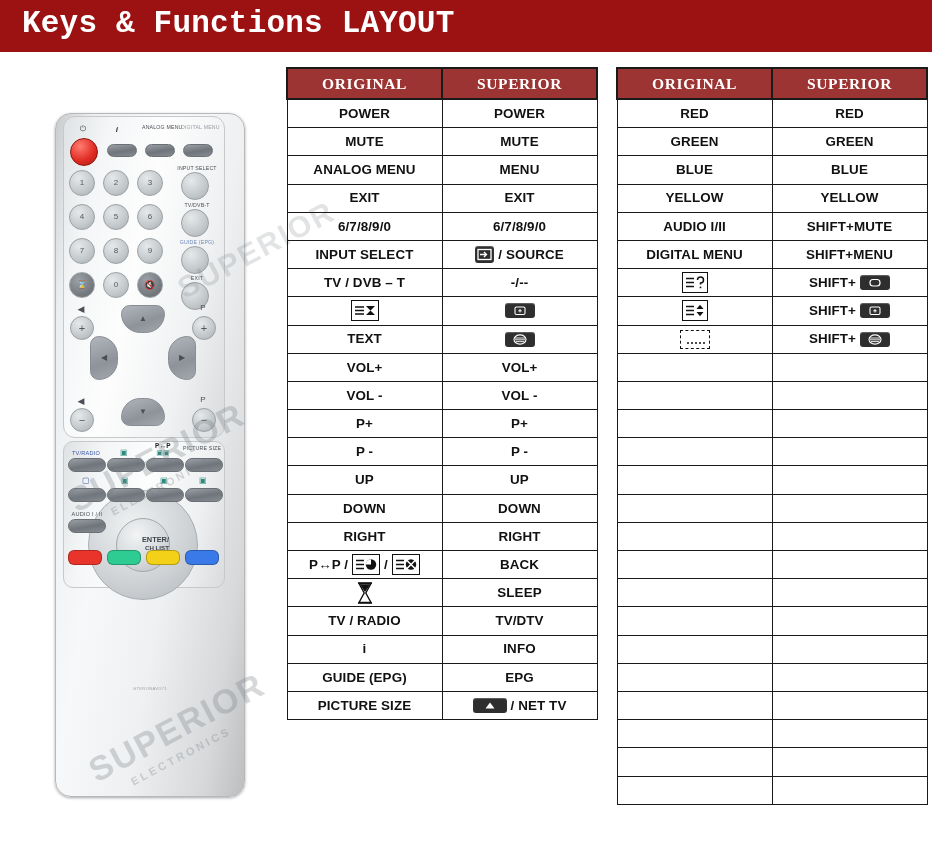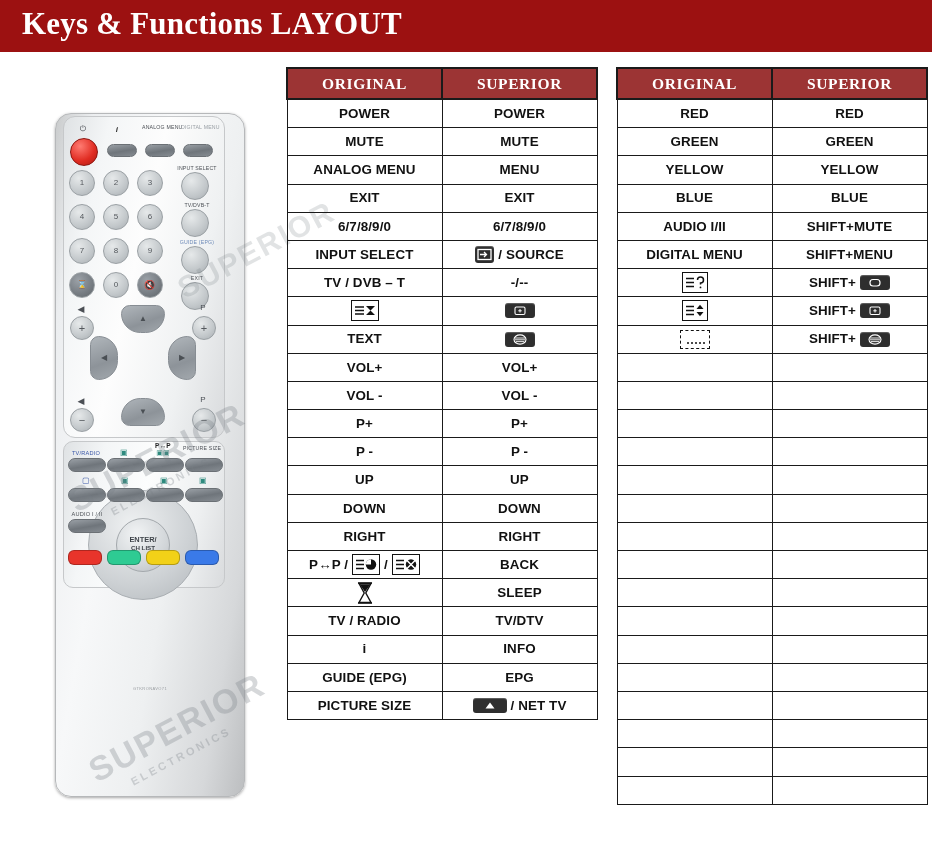--- a/index.html
+++ b/index.html
@@ -9,21 +9,21 @@
     overflow:hidden;position:relative;
   }
 
   
   .banner{
     position:absolute;left:0;top:0;width:932px;height:52px;
     background:#9c1111;
   }
   .banner-title{
     position:absolute;left:22px;top:6px;
-    font-family:Liberation Serif, serif;
+    font-family:Liberation Mono, monospace;
     font-weight:bold;font-size:31px;color:#ffffff;
     letter-spacing:0.2px;white-space:nowrap;
   }
 
   
   .remote-wrap{position:absolute;left:50px;top:108px;width:200px;height:690px;}
   .remote-body{
     position:absolute;left:5px;top:5px;width:188px;height:682px;
     border-radius:16px;
     background:linear-gradient(100deg,#c9cbcc 0%,#eceef0 12%,#f7f8f9 38%,#eef0f1 62%,#d6d8da 86%,#bcbec0 100%);
@@ -75,21 +75,21 @@
     border:.5px solid #a9aeb2;
   }
   .dpad-arm{
     position:absolute;background:linear-gradient(160deg,#b0b6bb,#8d9399 60%,#a2a8ad);
     border:.5px solid #878d93;color:#4a4f54;font-size:8px;text-align:center;
   }
   .dpad-center{
     position:absolute;left:66px;top:410px;width:52px;height:52px;border-radius:50%;
     background:radial-gradient(circle at 38% 30%,#f2f4f5,#d2d6d9 62%,#b6babe);
     border:.5px solid #a3a8ac;
-    color:#3f444a;text-align:center;
+    color:#3f444a;text-align:right;
   }
   .dpad-center .l1{font-size:7.4px;font-weight:bold;margin-top:16px;}
   .dpad-center .l2{font-size:6.2px;font-weight:bold;}
   .model-code{
     position:absolute;left:0;right:0;top:578px;text-align:center;
     font-size:4px;color:#9a9ea2;letter-spacing:.4px;
   }
   .wm{
     position:absolute;color:rgba(120,126,132,.30);
     font-weight:bold;white-space:nowrap;pointer-events:none;
@@ -599,38 +599,38 @@
         </td>
         <td>
           <div class="cellwrap">
             <span>GREEN</span>
           </div>
         </td>
       </tr>
       <tr>
         <td>
           <div class="cellwrap">
+            <span>BLUE</span>
+          </div>
+        </td>
+        <td>
+          <div class="cellwrap">
+            <span>BLUE</span>
+          </div>
+        </td>
+      </tr>
+      <tr>
+        <td>
+          <div class="cellwrap">
             <span>YELLOW</span>
           </div>
         </td>
         <td>
           <div class="cellwrap">
             <span>YELLOW</span>
-          </div>
-        </td>
-      </tr>
-      <tr>
-        <td>
-          <div class="cellwrap">
-            <span>BLUE</span>
-          </div>
-        </td>
-        <td>
-          <div class="cellwrap">
-            <span>BLUE</span>
           </div>
         </td>
       </tr>
       <tr>
         <td>
           <div class="cellwrap">
             <span>AUDIO I/II</span>
           </div>
         </td>
         <td>

